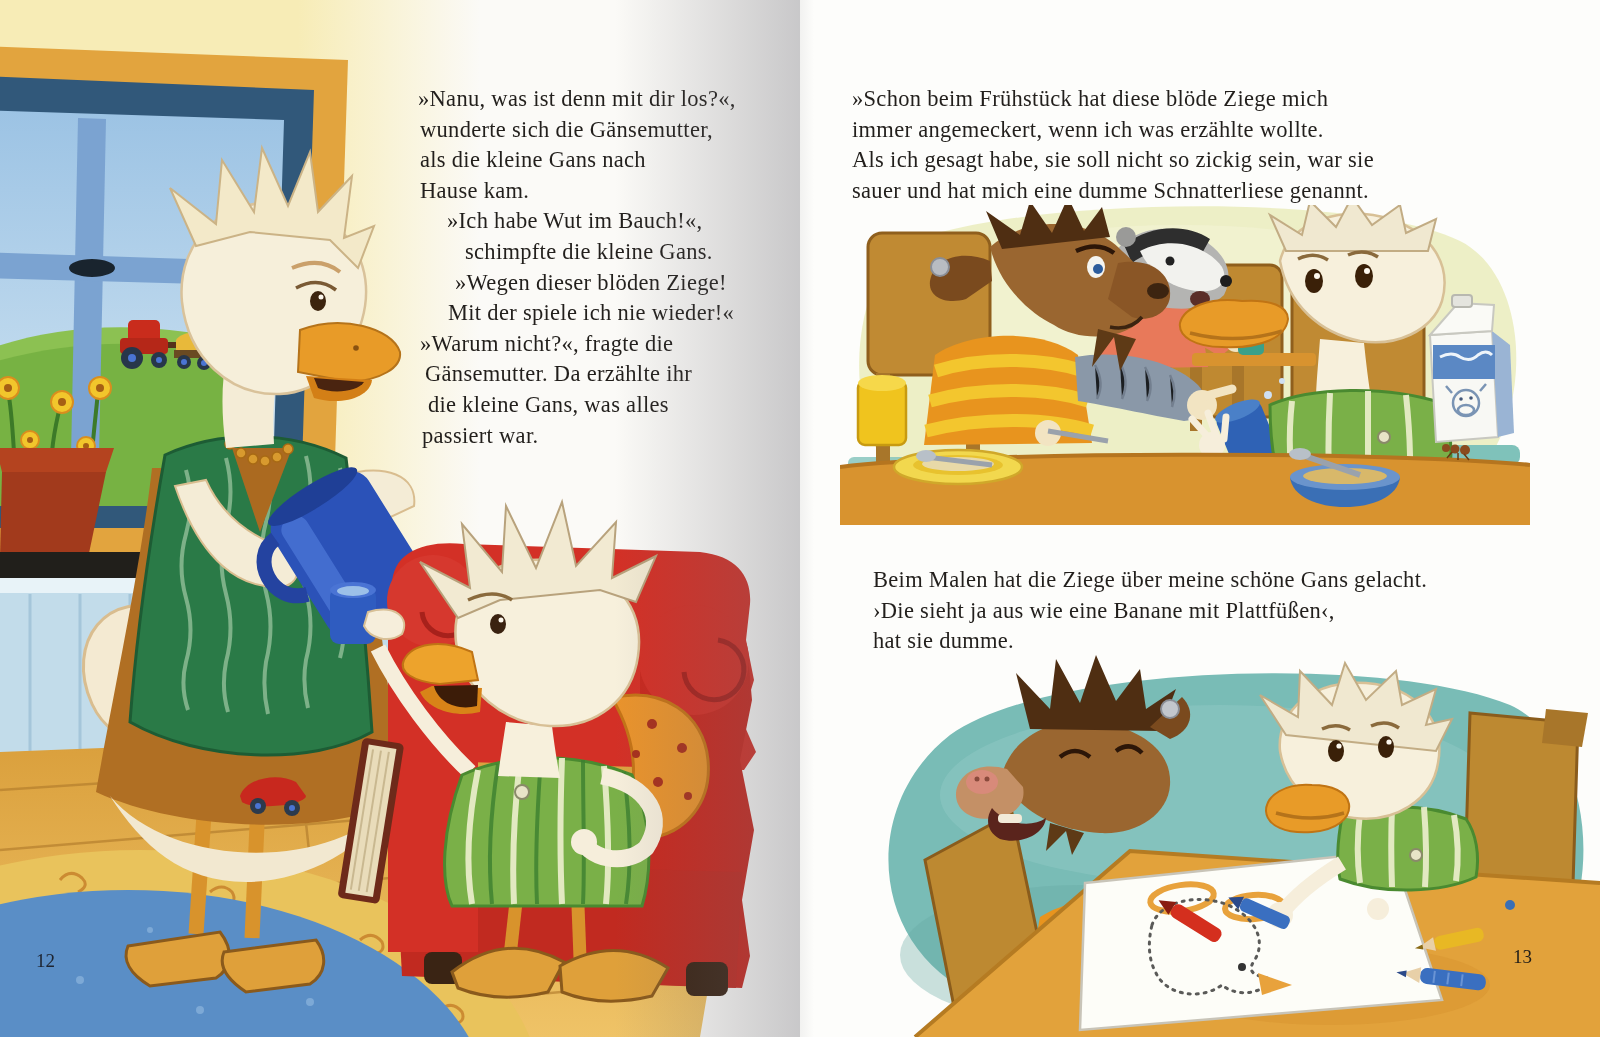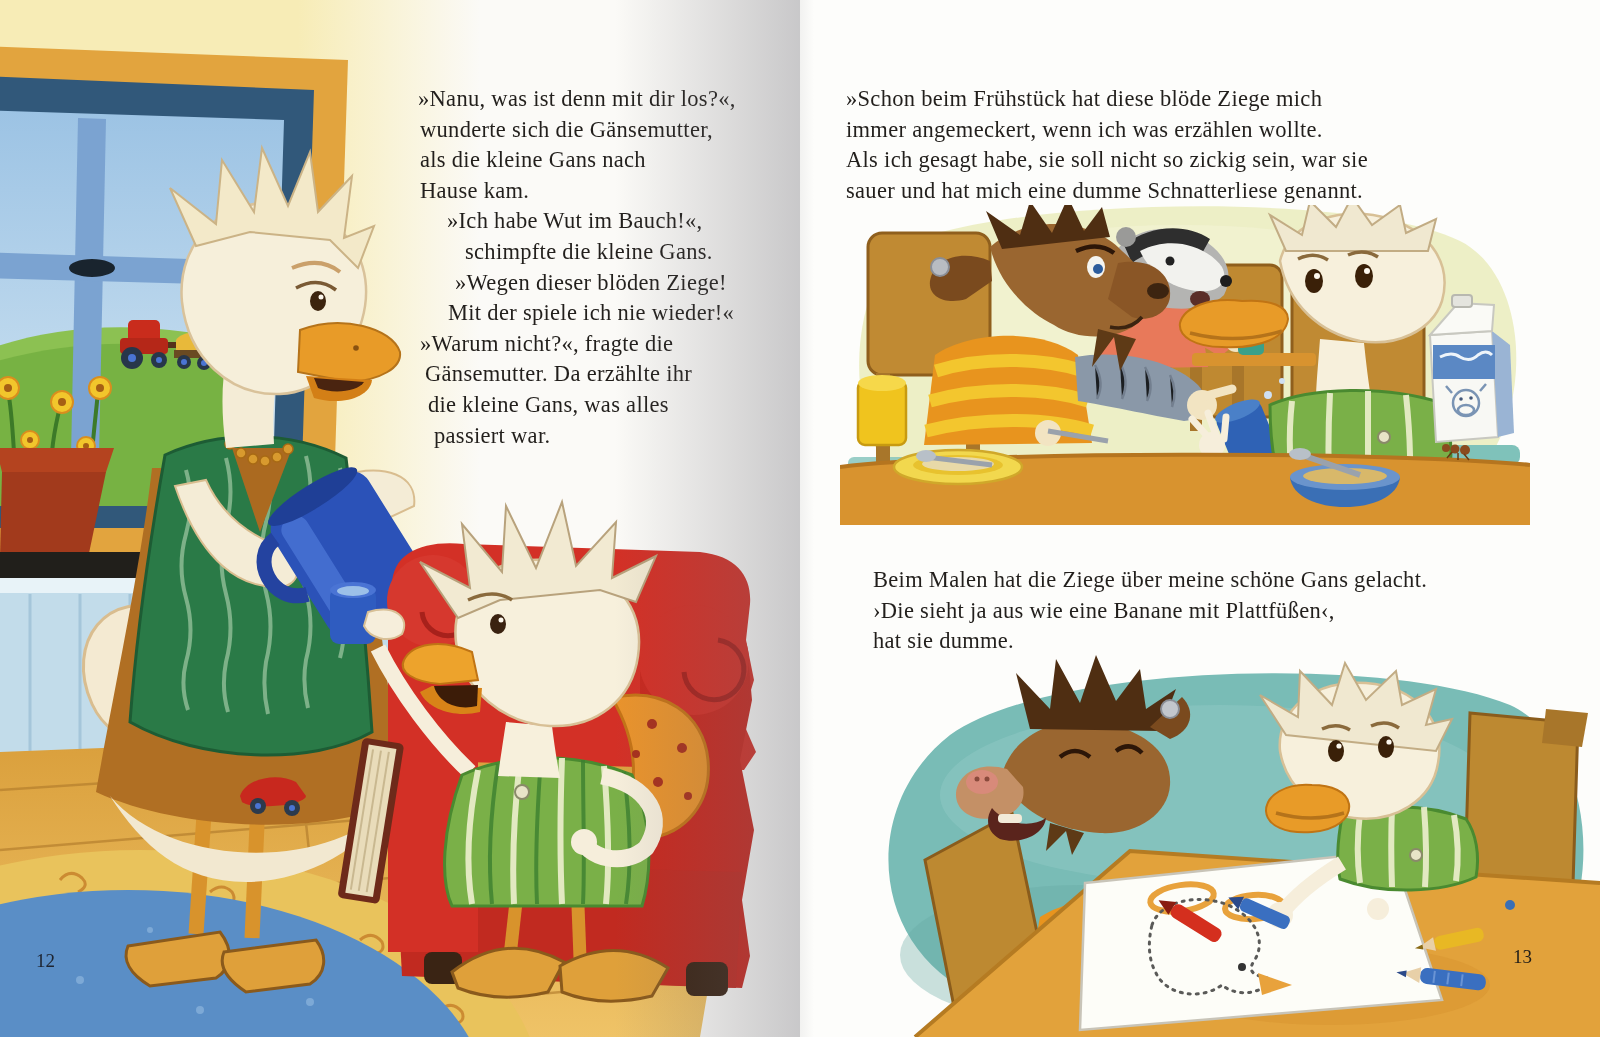--- a/index.html
+++ b/index.html
@@ -306,33 +306,33 @@
       <div style="margin-left:2px">wunderte sich die Gänsemutter,</div>
       <div style="margin-left:2px">als die kleine Gans nach</div>
       <div style="margin-left:2px">Hause kam.</div>
       <div style="margin-left:29px">»Ich habe Wut im Bauch!«,</div>
       <div style="margin-left:47px">schimpfte die kleine Gans.</div>
       <div style="margin-left:37px">»Wegen dieser blöden Ziege!</div>
       <div style="margin-left:30px">Mit der spiele ich nie wieder!«</div>
       <div style="margin-left:2px">»Warum nicht?«, fragte die</div>
       <div style="margin-left:7px">Gänsemutter. Da erzählte ihr</div>
       <div style="margin-left:10px">die kleine Gans, was alles</div>
-      <div style="margin-left:16px">passiert war.</div>
+      <div style="margin-left:4px">passiert war.</div>
     </div>
 
     <div class="pagenum" style="left:36px;top:950px;">12</div>
     <div id="gutter-shade-left"></div>
   </div>
 
   <div class="page" id="right-page">
     <div id="gutter-shade-right"></div>
 
-    <div class="textblock" style="left:46px;top:84px;">
+    <div class="textblock" style="left:52px;top:84px;">
       <div>»Schon beim Frühstück hat diese blöde Ziege mich</div>
-      <div>immer angemeckert, wenn ich was erzählen wollte.</div>
+      <div>immer angemeckert, wenn ich was erzählte wollte.</div>
       <div>Als ich gesagt habe, sie soll nicht so zickig sein, war sie</div>
       <div>sauer und hat mich eine dumme Schnatterliese genannt.</div>
     </div>
 
     <svg class="illu" style="left:40px;top:205px" width="690" height="320" viewBox="0 0 690 320">
       <path d="M60 42 C160 -8 520 -14 620 36 C688 70 694 200 640 266 C560 314 140 318 70 282 C6 246 2 96 60 42 Z" fill="#edefc6"></path>
       <ellipse cx="340" cy="90" rx="260" ry="70" fill="#f3f4d6" opacity="0.6"></ellipse>
       <rect x="430" y="240" width="250" height="20" rx="8" fill="#7fc2ba"></rect>
       <rect x="8" y="252" width="100" height="15" rx="6" fill="#7fc2ba" opacity="0.8"></rect>
 

